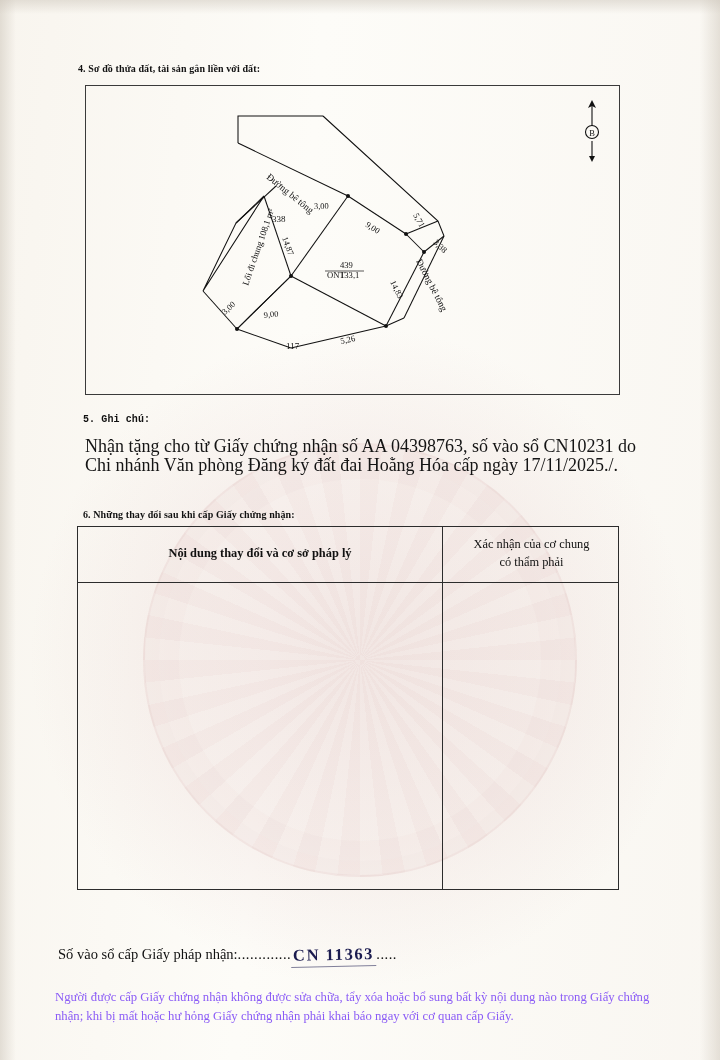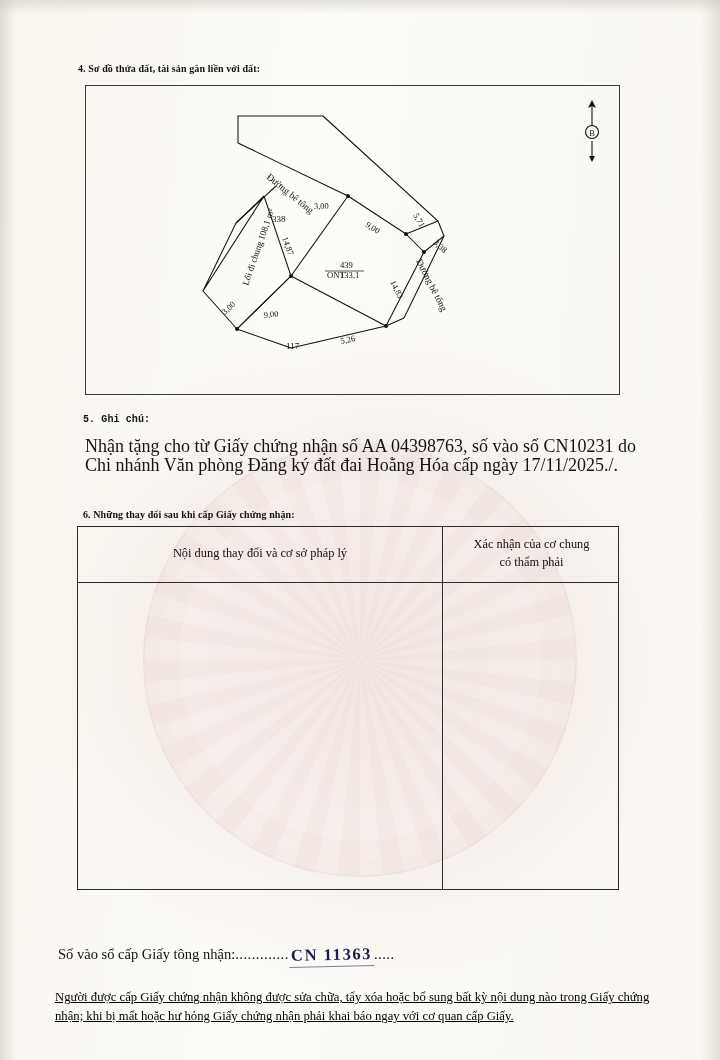--- a/index.html
+++ b/index.html
@@ -133,21 +133,21 @@
     background: #2c2c2c;
   }
   .tbl .th {
     position: absolute;
     top: 8px;
     text-align: center;
     font-size: 12.4px;
     line-height: 18px;
     color: #111;
   }
-  .tbl .th-left { left: 0; width: 364px; top: 17px; }
+  .tbl .th-left { left: 0; width: 364px; top: 17px; font-weight: bold; }
   .tbl .th-right { left: 365px; width: 177px; }
   .tbl .cell-body { position: absolute; }
 
   
   .cert-line {
     position: absolute;
     left: 58px;
     top: 944px;
     font-size: 14.5px;
     color: #111;
@@ -175,22 +175,21 @@
     opacity: .55;
   }
 
   .footer-note {
     position: absolute;
     left: 55px;
     top: 988px;
     width: 616px;
     font-size: 12.7px;
     line-height: 19px;
-    color: #000000;
-    text-decoration: underline;
+    color: #8b5cf6;
   }
 
   
   text { font-family: "Liberation Serif", serif; fill: #111; }
 </style>
 </head>
 <body>
 
 <div class="page">
   <div class="paper-tint"></div>
@@ -293,19 +292,19 @@
       <div class="th th-left">Nội dung thay đổi và cơ sở pháp lý</div>
       <div class="th th-right">
         <div>Xác nhận của cơ chung</div>
         <div>có thẩm phải</div>
       </div>
       <div class="cell-body" style="left:0;top:56px;width:364px;height:307px;"></div>
       <div class="cell-body" style="left:365px;top:56px;width:177px;height:307px;"></div>
     </div>
 
     <div class="cert-line">
-      <span>Số vào sổ cấp Giấy tông nhận:</span><span class="dots">.............</span><span class="cert-num">CN 11363</span><span class="dots">.....</span>
+      <span>Số vào sổ cấp Giấy pháp nhận:</span><span class="dots">.............</span><span class="cert-num">CN 11363</span><span class="dots">.....</span>
     </div>
 
     <div class="footer-note">Người được cấp Giấy chứng nhận không được sửa chữa, tẩy xóa hoặc bổ sung bất kỳ nội dung nào trong Giấy chứng nhận; khi bị mất hoặc hư hỏng Giấy chứng nhận phải khai báo ngay với cơ quan cấp Giấy.</div>
 
   </div>
 </div>
 
 </body></html>

